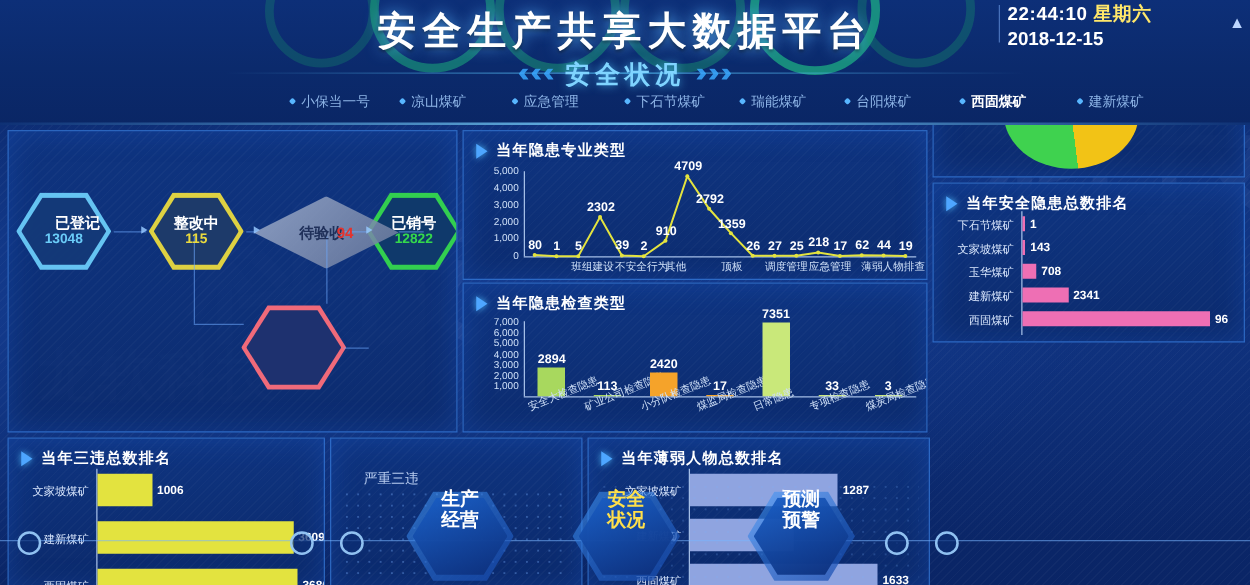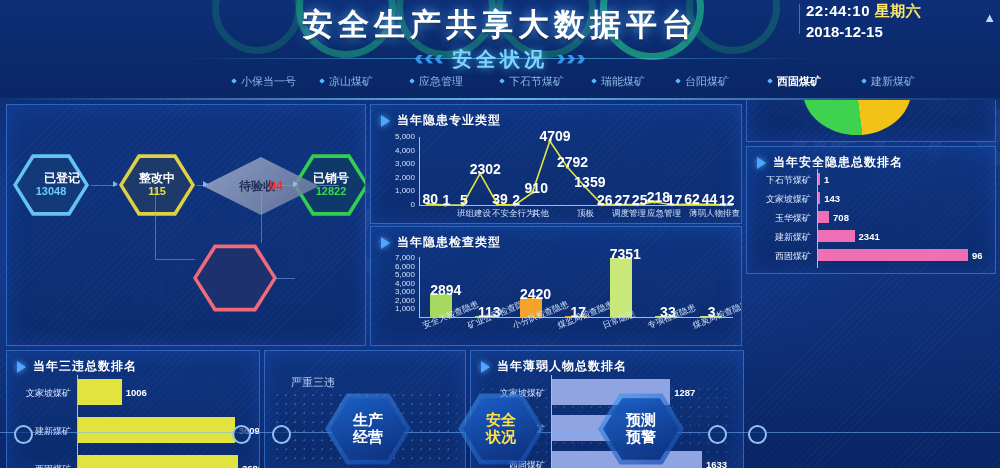--- a/index.html
+++ b/index.html
@@ -127,21 +127,21 @@
   .conn{position:absolute;background:rgba(110,170,255,.55);}
   .conn.h{height:1px;}
   .conn.v{width:1px;}
   .arrowhd{position:absolute;width:0;height:0;border-left:5px solid rgba(150,200,255,.85);
     border-top:3.5px solid transparent;border-bottom:3.5px solid transparent;}
 
   
   .chart{position:absolute;}
   .ylab{position:absolute;font-size:8px;color:#cfe0f8;text-align:right;white-space:nowrap;}
   .axis{position:absolute;background:rgba(190,215,250,.85);}
-  .dlbl2{position:absolute;font-size:14px;color:#ffffff;white-space:nowrap;font-weight:bold;text-align:right;}
+  .dlbl2{position:absolute;font-size:10px;color:#ffffff;white-space:nowrap;font-weight:bold;text-align:right;}
   .xcat{position:absolute;font-size:8.5px;color:#cfe0f8;white-space:nowrap;}
 
   #typePanel{left:370px;top:104px;width:370px;height:118px;}
   #inspPanel{left:370px;top:226px;width:370px;height:118px;}
   .rot{transform-origin:left top;transform:rotate(-22deg);}
 
   
   #riskPanel{left:746px;top:22px;width:248px;height:118px;}
   #rankPanel{left:746px;top:146px;width:248px;height:126px;}
   .pie-wrap{position:absolute;left:56px;top:24px;width:108px;height:88px;}
@@ -151,21 +151,21 @@
   .plab{position:absolute;font-size:8.5px;color:#e3eeff;white-space:nowrap;}
   .pline{position:absolute;background:rgba(200,220,250,.7);height:1px;}
   .hcat{position:absolute;right:0;top:1px;font-size:9px;color:#dce9ff;white-space:nowrap;}
   .hval{position:absolute;top:1px;font-size:9.5px;color:#ffffff;white-space:nowrap;font-weight:bold;}
 
   
   #sanweiPanel{left:6px;top:350px;width:252px;height:120px;}
   #severePanel{left:264px;top:350px;width:200px;height:120px;}
   #weakPanel{left:470px;top:350px;width:272px;height:120px;}
 
-  .ovl-hex{position:absolute;width:86px;height:74px;z-index:14;display:flex;align-items:center;justify-content:center;}
+  .ovl-hex{position:absolute;width:86px;height:74px;z-index:14;display:flex;align-items:flex-start;justify-content:center;}
   .ovl-hex .sh{position:absolute;inset:0;clip-path:polygon(25% 2%,75% 2%,100% 50%,75% 98%,25% 98%,0 50%);
     background:linear-gradient(145deg,rgba(70,160,255,.55),rgba(20,70,170,.75));
     box-shadow:0 0 14px rgba(70,170,255,.7);}
   .ovl-hex .in{position:absolute;left:5px;top:5px;right:5px;bottom:5px;
     clip-path:polygon(25% 2%,75% 2%,100% 50%,75% 98%,25% 98%,0 50%);
     background:linear-gradient(160deg,rgba(25,95,200,.92),rgba(12,45,120,.95));}
   .ovl-hex .tx{position:relative;z-index:3;text-align:center;font-size:15px;font-weight:bold;line-height:1.12;}
   .node-dot{position:absolute;width:15px;height:15px;border-radius:50%;
     border:2px solid rgba(160,210,255,.9);background:rgba(12,45,115,.7);z-index:13;}
   .rail{position:absolute;height:1px;background:rgba(120,180,255,.55);z-index:12;}
@@ -351,21 +351,21 @@
       <div class="dlbl2" style="left: 168.433px; top: 0.9576px;">4709</div>
       <div class="dlbl2" style="left: 185.878px; top: 27.0288px;">2792</div>
       <div class="dlbl2" style="left: 203.322px; top: 46.5176px;">1359</div>
       <div class="dlbl2" style="left: 225.967px; top: 64.6464px;">26</div>
       <div class="dlbl2" style="left: 243.411px; top: 64.6328px;">27</div>
       <div class="dlbl2" style="left: 260.856px; top: 64.66px;">25</div>
       <div class="dlbl2" style="left: 275.7px; top: 62.0352px;">218</div>
       <div class="dlbl2" style="left: 295.744px; top: 64.7688px;">17</div>
       <div class="dlbl2" style="left: 313.189px; top: 64.1568px;">62</div>
       <div class="dlbl2" style="left: 330.633px; top: 64.4016px;">44</div>
-      <div class="dlbl2" style="left: 348.078px; top: 64.7824px;">12</div>
+      <div class="dlbl2" style="left: 348.078px; top: 64.7824px;">19</div>
       <div class="xcat" style="left: 86px; top: 81px;">班组建设</div>
       <div class="xcat" style="left: 121px; top: 81px;">不安全行为</div>
       <div class="xcat" style="left: 161px; top: 81px;">其他</div>
       <div class="xcat" style="left: 206px; top: 81px;">顶板</div>
       <div class="xcat" style="left: 241px; top: 81px;">调度管理</div>
       <div class="xcat" style="left: 276px; top: 81px;">应急管理</div>
       <div class="xcat" style="left: 318px; top: 81px;">薄弱人物排查</div>
     </div>
 </div>
 

